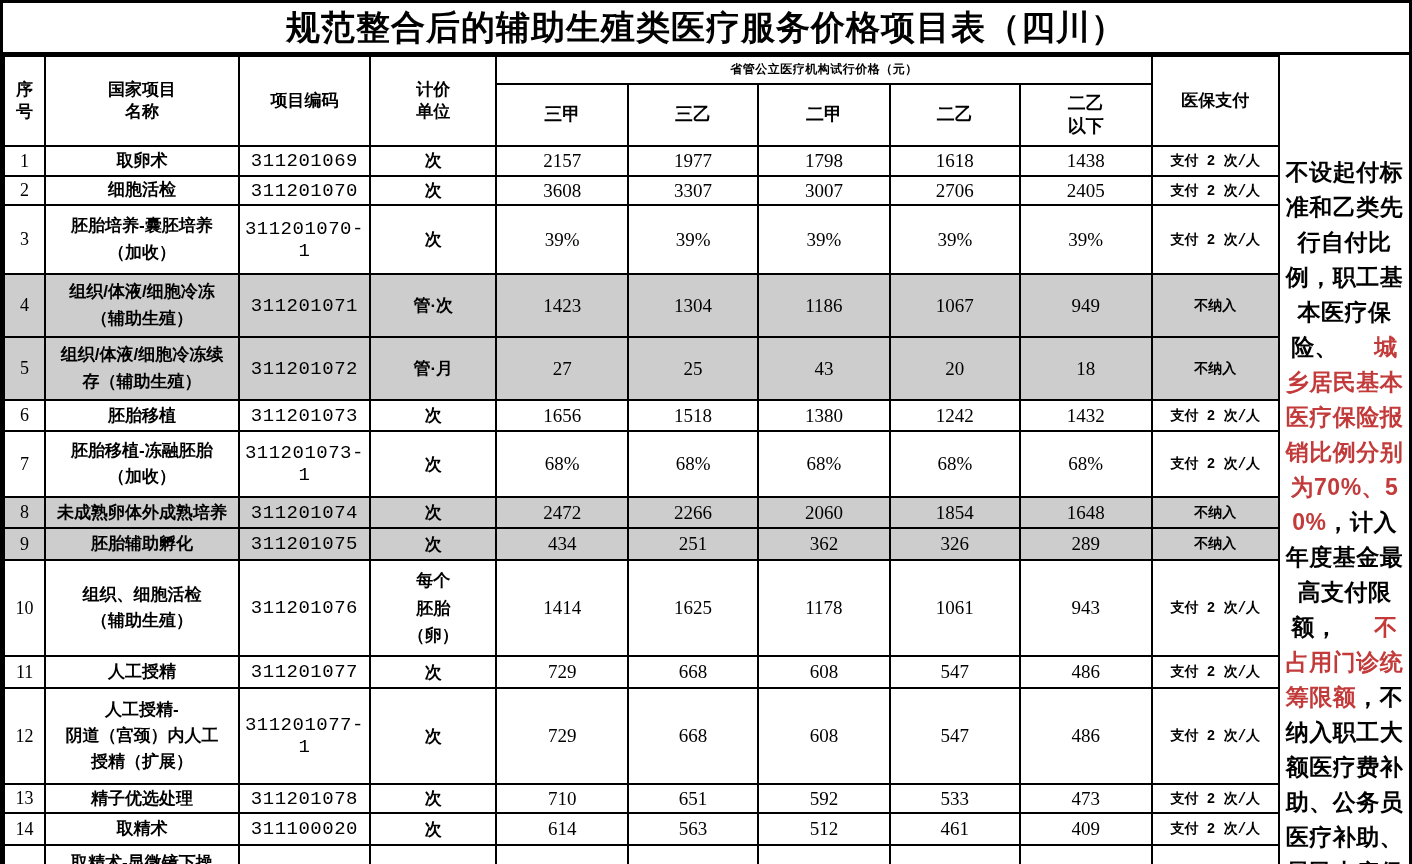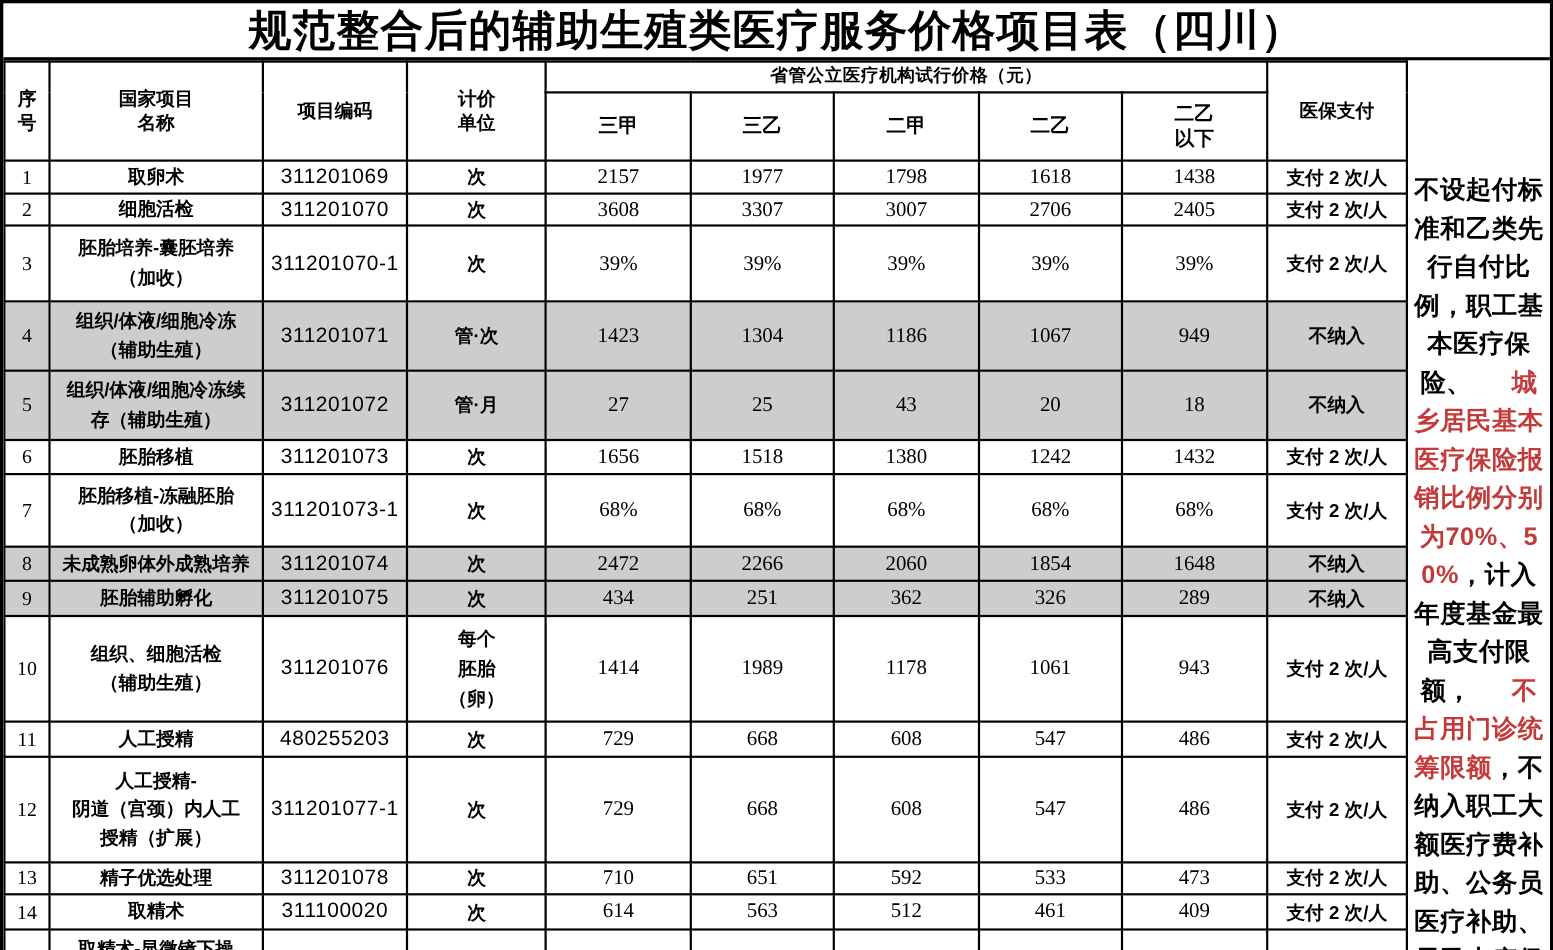--- a/index.html
+++ b/index.html
@@ -7,42 +7,42 @@
   body { font-family:"Liberation Sans","DejaVu Sans",sans-serif; color:#000; }
 
   .page {
     position:relative; width:1412px; height:864px;
     background:#fff; border:3px solid #000; border-bottom:none; overflow:hidden;
   }
 
   .titlebar {
     height:52px; border-bottom:3px solid #000;
     display:flex; align-items:center; justify-content:center;
-    font-size:39px; font-weight:800; letter-spacing:1px; white-space:nowrap;
+    font-size:34px; font-weight:800; letter-spacing:1px; white-space:nowrap;
   }
 
   .content { display:flex; height:calc(100% - 52px); align-items:stretch; }
 
   table.price-table { border-collapse:collapse; table-layout:fixed; width:1277px; flex:none; }
   th, td {
     border:2px solid #000; text-align:center; vertical-align:middle;
     padding:0 2px; overflow:hidden;
   }
   thead tr.h1 { height:28px; }
   thead tr.h2 { height:62px; }
   .ch { font-size:17px; font-weight:700; white-space:pre-line; line-height:1.3; }
-  .ch.group { font-size:16px; letter-spacing:0.5px;text-align:center; }
+  .ch.group { font-size:12px; letter-spacing:0.5px;text-align:center; }
   .ch.tier { font-size:18px; }
 
   .c-num  { font-family:"Liberation Serif","DejaVu Serif",serif; font-size:18px; }
   .c-name { font-size:17px; font-weight:600; white-space:pre-line; line-height:1.55; }
-  .c-code { font-family:Liberation Sans, sans-serif; font-size:19px; letter-spacing:0.5px; }
+  .c-code { font-family:Liberation Mono, monospace; font-size:19px; letter-spacing:0.5px; }
   .c-unit { font-size:17px; font-weight:600; white-space:pre-line; line-height:1.6; }
   .c-price{ font-family:"Liberation Serif","DejaVu Serif",serif; font-size:19px; }
-  .c-pay  { font-size:17px; font-weight:600; white-space:nowrap; }
+  .c-pay  { font-size:14px; font-weight:600; white-space:nowrap;font-family:Liberation Mono, monospace; }
 
   tr.shaded td { background:#cdcdcd; }
 
   .sidebar { flex:1; padding:100px 3px 0 3px; overflow:hidden; background:#fff; }
   .note { margin:0; text-align:center; font-size:23px; line-height:35px; font-weight:600; letter-spacing:0.5px; word-break:break-all; }
   .note .seg-black { color:#000000; }
   .note .seg-bold-black { color:#000; font-weight:800; }
   .note .seg-red { color:#c23a3a; font-weight:700;margin-left:36px; }
 </style>
 </head>
@@ -201,30 +201,30 @@
   </tr>
           <tr class="row" style="height: 96px;">
     <td class="c-num">10</td>
     <td class="c-name">组织、细胞活检
 （辅助生殖）</td>
     <td class="c-code">311201076</td>
     <td class="c-unit">每个
 胚胎
 （卵）</td>
     <td class="c-price">1414</td>
-    <td class="c-price">1989</td>
+    <td class="c-price">1625</td>
     <td class="c-price">1178</td>
     <td class="c-price">1061</td>
     <td class="c-price">943</td>
     <td class="c-pay">支付 2 次/人</td>
   </tr>
           <tr class="row" style="height: 32px;">
     <td class="c-num">11</td>
     <td class="c-name">人工授精</td>
-    <td class="c-code">480255203</td>
+    <td class="c-code">311201077</td>
     <td class="c-unit">次</td>
     <td class="c-price">729</td>
     <td class="c-price">668</td>
     <td class="c-price">608</td>
     <td class="c-price">547</td>
     <td class="c-price">486</td>
     <td class="c-pay">支付 2 次/人</td>
   </tr>
           <tr class="row" style="height: 96px;">
     <td class="c-num">12</td>

